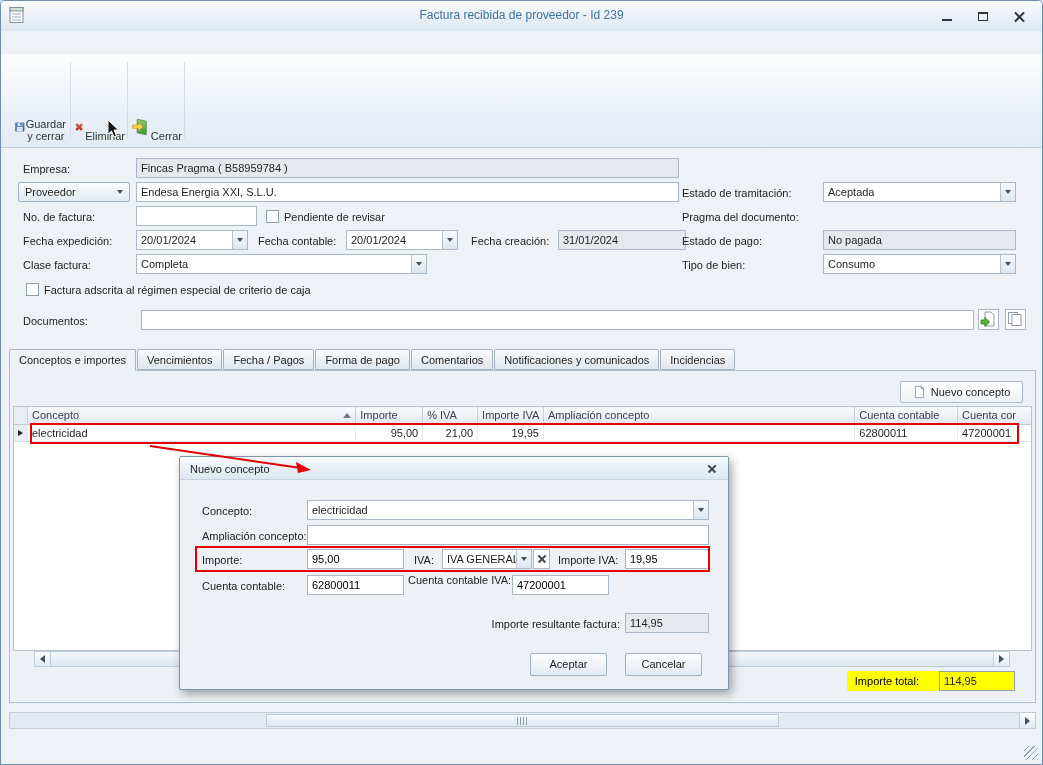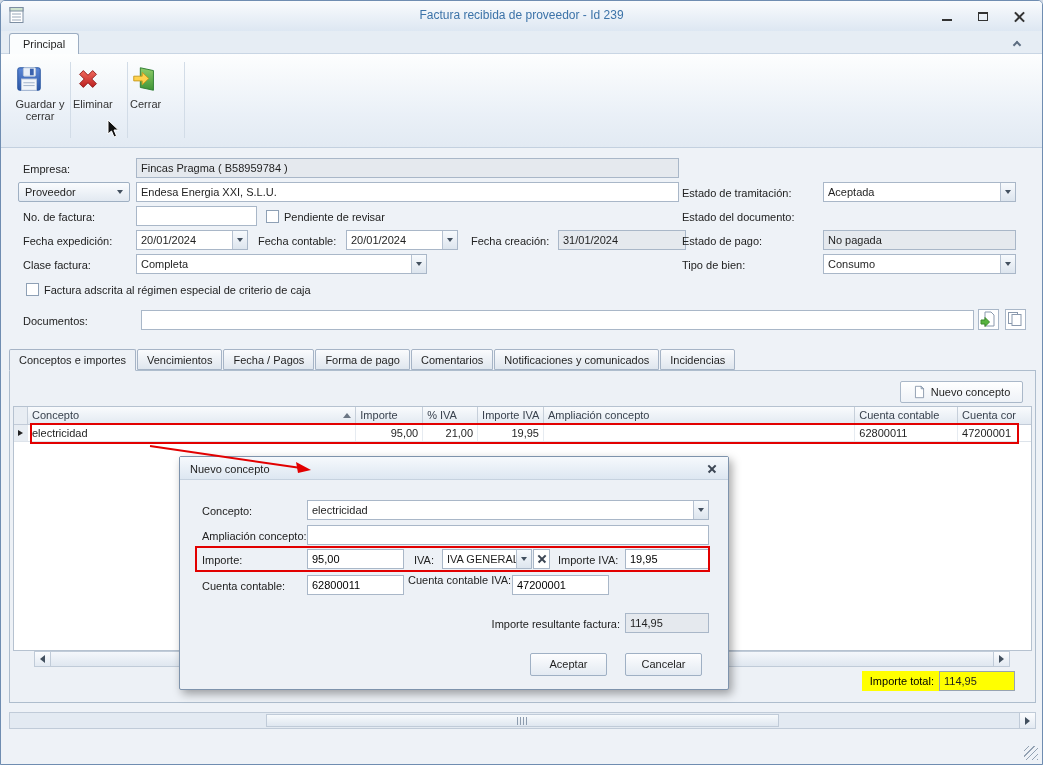--- a/index.html
+++ b/index.html
@@ -33,22 +33,22 @@
             background:#fbfdfe; border:1px solid #9cadc2; border-bottom:none; border-radius:3px 3px 0 0; }
   .collapse-btn { position:absolute; right:16px; top:5px; width:18px; height:14px;
             display:flex; align-items:center; justify-content:center; }
   .chev-up { width:6px; height:6px; border-left:2px solid #5c6d80; border-top:2px solid #5c6d80;
             transform:rotate(45deg); margin-top:3px; }
 
   
   .ribbon { position:absolute; top:53px; left:0; right:0; height:94px;
             background:linear-gradient(#fdfefe,#eaf0f7 65%,#e2eaf3);
             border-bottom:1px solid #c3d0df; }
-  .ribbon-btn { position:absolute; top:5px; width:52px; height:83px; display:flex; flex-direction:column;
-            align-items:flex-start; padding-top:5px; text-align:center; border-radius:3px; cursor:default; }
+  .ribbon-btn { position:absolute; top:5px; width:52px; height:83px; display:flex; flex-direction:row;
+            align-items:flex-end; padding-top:5px; text-align:center; border-radius:3px; cursor:default; }
   .ribbon-btn .rb-label { margin-top:4px; line-height:12px; color:#333; }
   .ribbon-sep { position:absolute; top:8px; width:1px; height:76px; background:#d2dce7; }
   .mouse-cursor { position:absolute; left:106px; top:118px; z-index:30; }
 
   
   .lbl { position:absolute; height:20px; line-height:20px; white-space:nowrap; color:#222; }
   .fld { position:absolute; height:20px; background:#fff; border:1px solid #a9b7c8;
          line-height:18px; padding:0 4px; white-space:nowrap; overflow:hidden;
          font-family:"Liberation Sans",sans-serif; font-size:11px; }
   input.fld { outline:none; }
@@ -102,21 +102,21 @@
   .inner-hscroll { position:absolute; left:24px; top:280px; width:976px; height:16px; background:#e3eaf2;
         border:1px solid #c0cbd8; display:flex; }
   .sb-btn { width:16px; height:14px; display:flex; align-items:center; justify-content:center;
         background:linear-gradient(#fbfcfe,#e3eaf2); border-right:1px solid #c0cbd8; }
   .sb-btn.last { border-right:none; border-left:1px solid #c0cbd8; }
   .sb-thumb-full { flex:1; background:linear-gradient(#f4f7fb,#dfe7f0); }
 
   
   .importe-total { position:absolute; right:20px; top:300px; height:20px; display:flex; align-items:center;
         background:#ffff00; padding-left:8px; }
-  .importe-total .it-label { margin-right:5px; color:#000; }
+  .importe-total .it-label { margin-right:20px; color:#000; }
   .importe-total .it-value { width:76px; height:20px; border:1px solid #97a3b1; background:#ffff00;
         line-height:18px; padding:0 4px; }
 
   
   .annot-arrow { position:absolute; left:145px; top:441px; z-index:20; pointer-events:none; }
 
   
   .dialog { position:absolute; left:178px; top:455px; width:550px; height:234px; background:#edf1f6;
         border:1px solid #7e93ac; border-radius:2px; box-shadow:3px 4px 10px rgba(0,0,0,.35); z-index:10; }
   .dialog-titlebar { position:absolute; left:0; right:0; top:0; height:23px;
@@ -163,26 +163,20 @@
         </div>
       <div class="win-btn">
           <div class="glyph-max"></div>
         </div>
       <div class="win-btn">
           <div class="x-glyph"></div>
         </div>
     </div>
   </div>
 
-  <div class="tabrow">
-    <div class="tab-principal">Principal</div>
-    <div class="collapse-btn">
-      <div class="chev-up"></div>
-    </div>
-  </div>
 
   <div class="ribbon">
     <div class="ribbon-btn" style="left:13px">
       <svg width="30" height="30" viewBox="0 0 32 32">
         <defs>
             <linearGradient id="blug" x1="0" y1="0" x2="0" y2="1">
               <stop offset="0" stop-color="#5b86d6"></stop>
               <stop offset="1" stop-color="#2c57a6"></stop>
             </linearGradient>
           </defs>
@@ -242,21 +236,21 @@
     <span>Aceptada</span>
     <span class="combo-arrow">
         <span class="tri-down"></span>
       </span>
   </div>
 
   <div class="lbl" style="left:22px;top:206px">No. de factura:</div>
   <input class="fld" style="left: 135px; top: 205px; width: 121px;" value="">
   <div class="checkbox" style="left:265px;top:209px"></div>
   <div class="lbl" style="left:283px;top:206px">Pendiente de revisar</div>
-  <div class="lbl" style="left:681px;top:206px">Estado del documento:</div>
+  <div class="lbl" style="left:681px;top:206px">Pragma del documento:</div>
 
   <div class="lbl" style="left:22px;top:230px">Fecha expedición:</div>
   <div class="fld combo" style="left:135px;top:229px;width:112px">
     <span>20/01/2024</span>
     <span class="combo-arrow">
         <span class="tri-down"></span>
       </span>
   </div>
   <div class="lbl" style="left:257px;top:230px">Fecha contable:</div>
   <div class="fld combo" style="left:345px;top:229px;width:112px">

